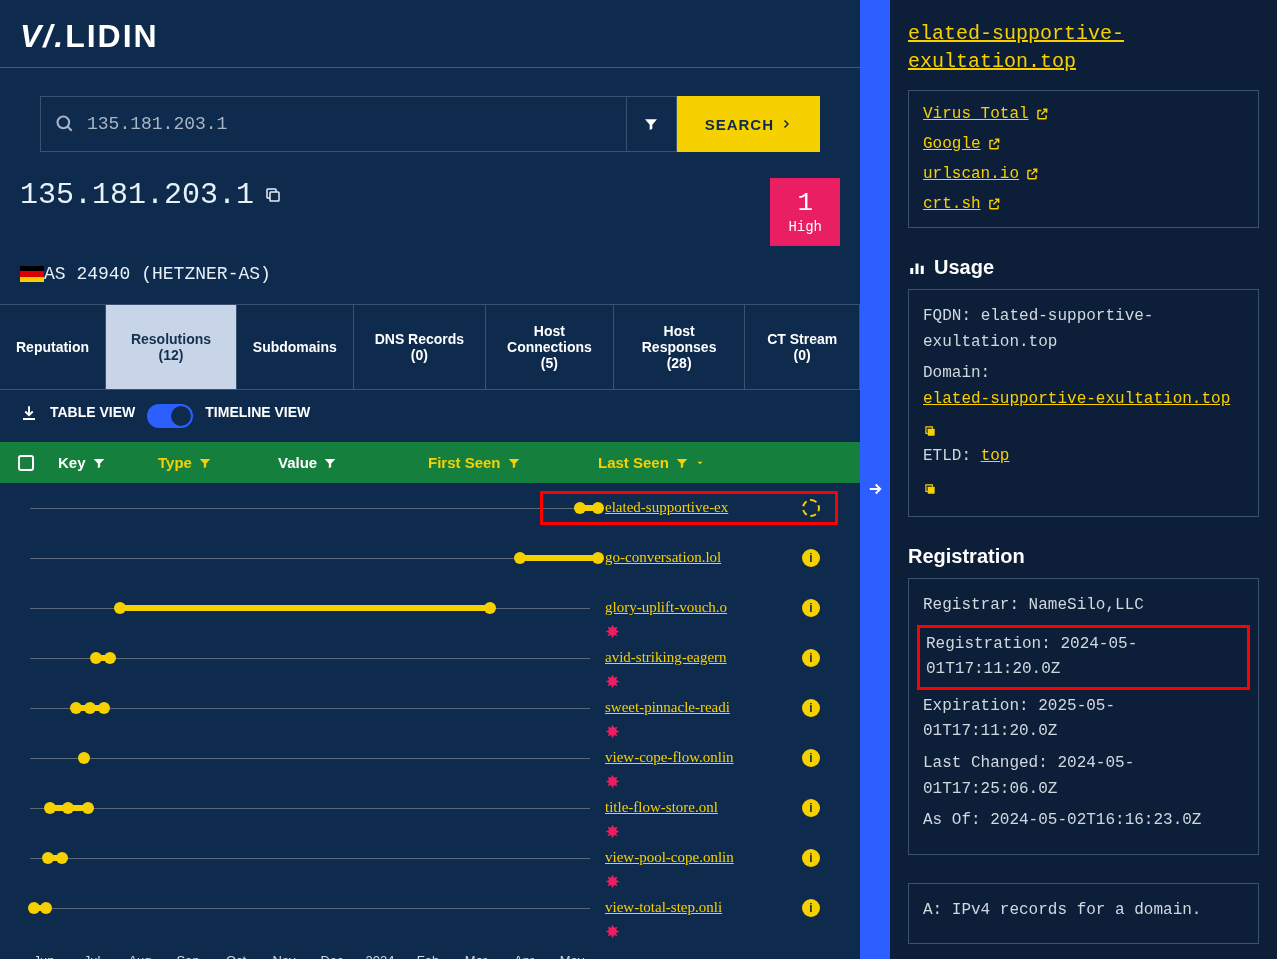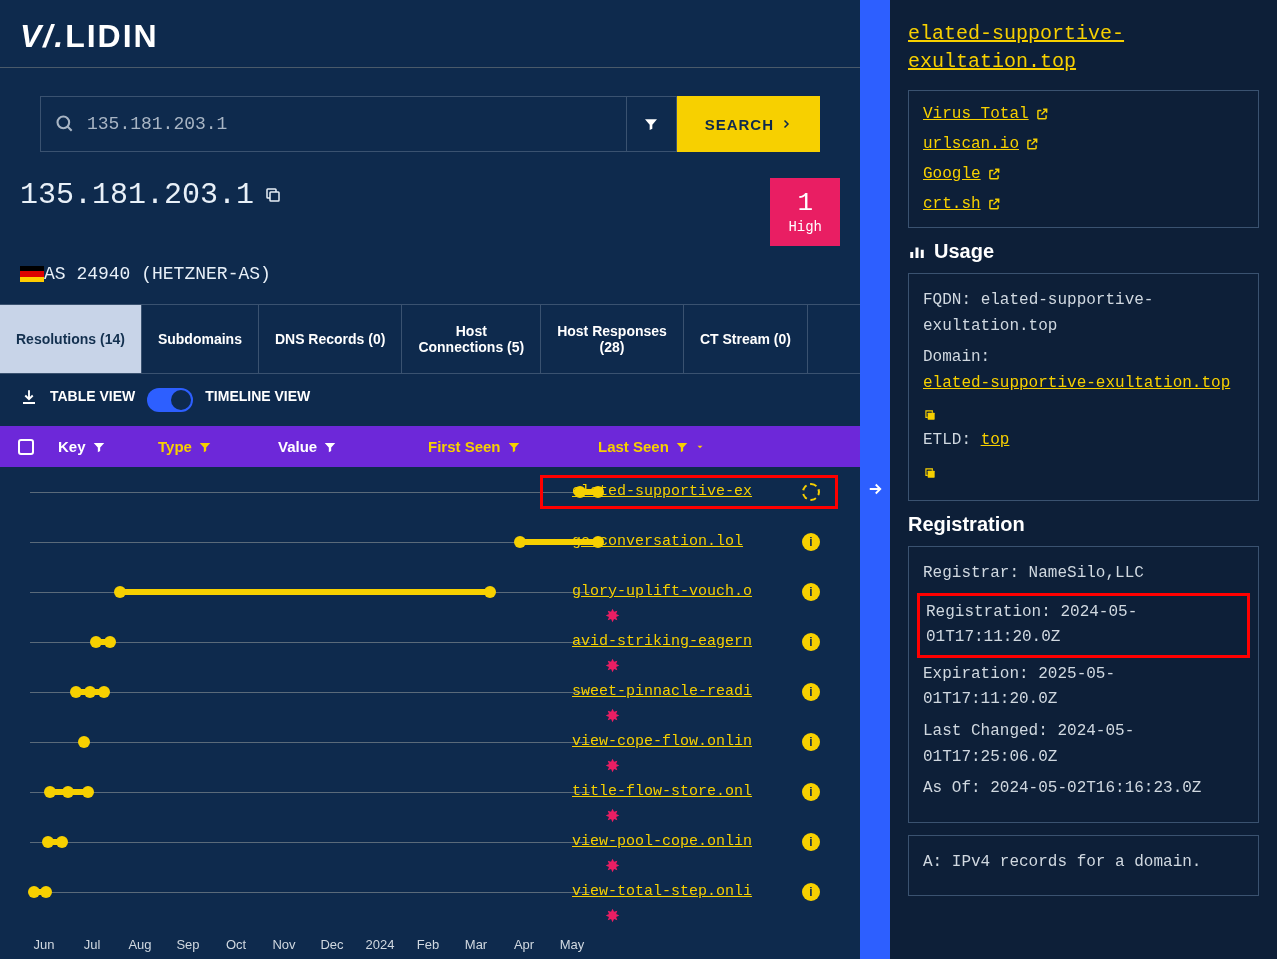--- a/index.html
+++ b/index.html
@@ -173,21 +173,21 @@
   content: '';
   position: absolute;
   right: 2px;
   top: 2px;
   width: 20px;
   height: 20px;
   background: #0e2a4d;
   border-radius: 50%;
 }
 .columns-header {
-  background: #6d28d9;
+  background: #15803d;
   display: flex;
   align-items: center;
   padding: 12px 18px;
   gap: 0;
   font-weight: 700;
   font-size: 15px;
 }
 .columns-header .col { display: flex; align-items: center; gap: 6px; }
 .col-cb { width: 40px; }
 .col-key { width: 100px; }
@@ -224,23 +224,23 @@
 .tl-dot {
   position: absolute;
   width: 12px;
   height: 12px;
   background: #f7d000;
   border-radius: 50%;
   top: 7px;
 }
 .tl-label {
   position: absolute;
-  left: 552px;
+  left: 585px;
   top: 4px;
-  font-family: Liberation Mono, monospace;
+  font-family: Liberation Serif, serif;
   font-size: 15px;
   color: #f7d000;
   text-decoration: underline;
   cursor: pointer;
 }
 .tl-info {
   position: absolute;
   right: 20px;
   top: 4px;
   width: 18px;
@@ -289,21 +289,21 @@
   font-size: 20px;
   font-weight: 800;
   display: flex;
   align-items: center;
   gap: 8px;
   margin: 12px 0 10px 0;
 }
 .links-box, .info-box {
   border: 1px solid #3a5270;
   padding: 14px;
-  margin-bottom: 12px;
+  margin-bottom: 28px;
 }
 .links-box a, .info-box a {
   display: inline-flex;
   align-items: center;
   gap: 6px;
   font-family: "Courier New", monospace;
   color: #f7d000;
   text-decoration: underline;
   margin-bottom: 12px;
   font-size: 16px;
@@ -369,21 +369,22 @@
       <span class="num">1</span>
       <span class="lbl">High</span>
     </div>
   </div>
   <div class="as-line">
     <span class="flag"></span>
     <span>AS 24940 (HETZNER-AS)</span>
   </div>
 
   <div class="tabs" id="tabs">
-      <div class="tab active">Resolutions (14)</div>
+      <div class="tab">Reputation</div>
+      <div class="tab active">Resolutions (12)</div>
       <div class="tab">Subdomains</div>
       <div class="tab">DNS Records (0)</div>
       <div class="tab">Host
 Connections (5)</div>
       <div class="tab">Host Responses
 (28)</div>
       <div class="tab">CT Stream (0)</div>
     </div>
 
   <div class="view-row">
@@ -544,24 +545,24 @@
   </span>
 </div>
 
 <div class="side-panel">
   <a class="side-title">elated-supportive-exultation.top</a>
 
   <div class="links-box" id="links-box">
       <a style="display: flex;">Virus Total <svg class="ext-icon" viewBox="0 0 24 24" fill="none" stroke="#f7d000" stroke-width="2.5">
           <path d="M14 4h6v6M20 4l-9 9M19 14v5a1 1 0 0 1-1 1H6a1 1 0 0 1-1-1V7a1 1 0 0 1 1-1h5"></path>
         </svg></a>
-      <a style="display: flex;">urlscan.io <svg class="ext-icon" viewBox="0 0 24 24" fill="none" stroke="#f7d000" stroke-width="2.5">
+      <a style="display: flex;">Google <svg class="ext-icon" viewBox="0 0 24 24" fill="none" stroke="#f7d000" stroke-width="2.5">
           <path d="M14 4h6v6M20 4l-9 9M19 14v5a1 1 0 0 1-1 1H6a1 1 0 0 1-1-1V7a1 1 0 0 1 1-1h5"></path>
         </svg></a>
-      <a style="display: flex;">Google <svg class="ext-icon" viewBox="0 0 24 24" fill="none" stroke="#f7d000" stroke-width="2.5">
+      <a style="display: flex;">urlscan.io <svg class="ext-icon" viewBox="0 0 24 24" fill="none" stroke="#f7d000" stroke-width="2.5">
           <path d="M14 4h6v6M20 4l-9 9M19 14v5a1 1 0 0 1-1 1H6a1 1 0 0 1-1-1V7a1 1 0 0 1 1-1h5"></path>
         </svg></a>
       <a style="display: flex;">crt.sh <svg class="ext-icon" viewBox="0 0 24 24" fill="none" stroke="#f7d000" stroke-width="2.5">
           <path d="M14 4h6v6M20 4l-9 9M19 14v5a1 1 0 0 1-1 1H6a1 1 0 0 1-1-1V7a1 1 0 0 1 1-1h5"></path>
         </svg></a>
     </div>
 
   <div class="section-h">
     <span>
       <svg width="18" height="18" viewBox="0 0 24 24" fill="#fff">

